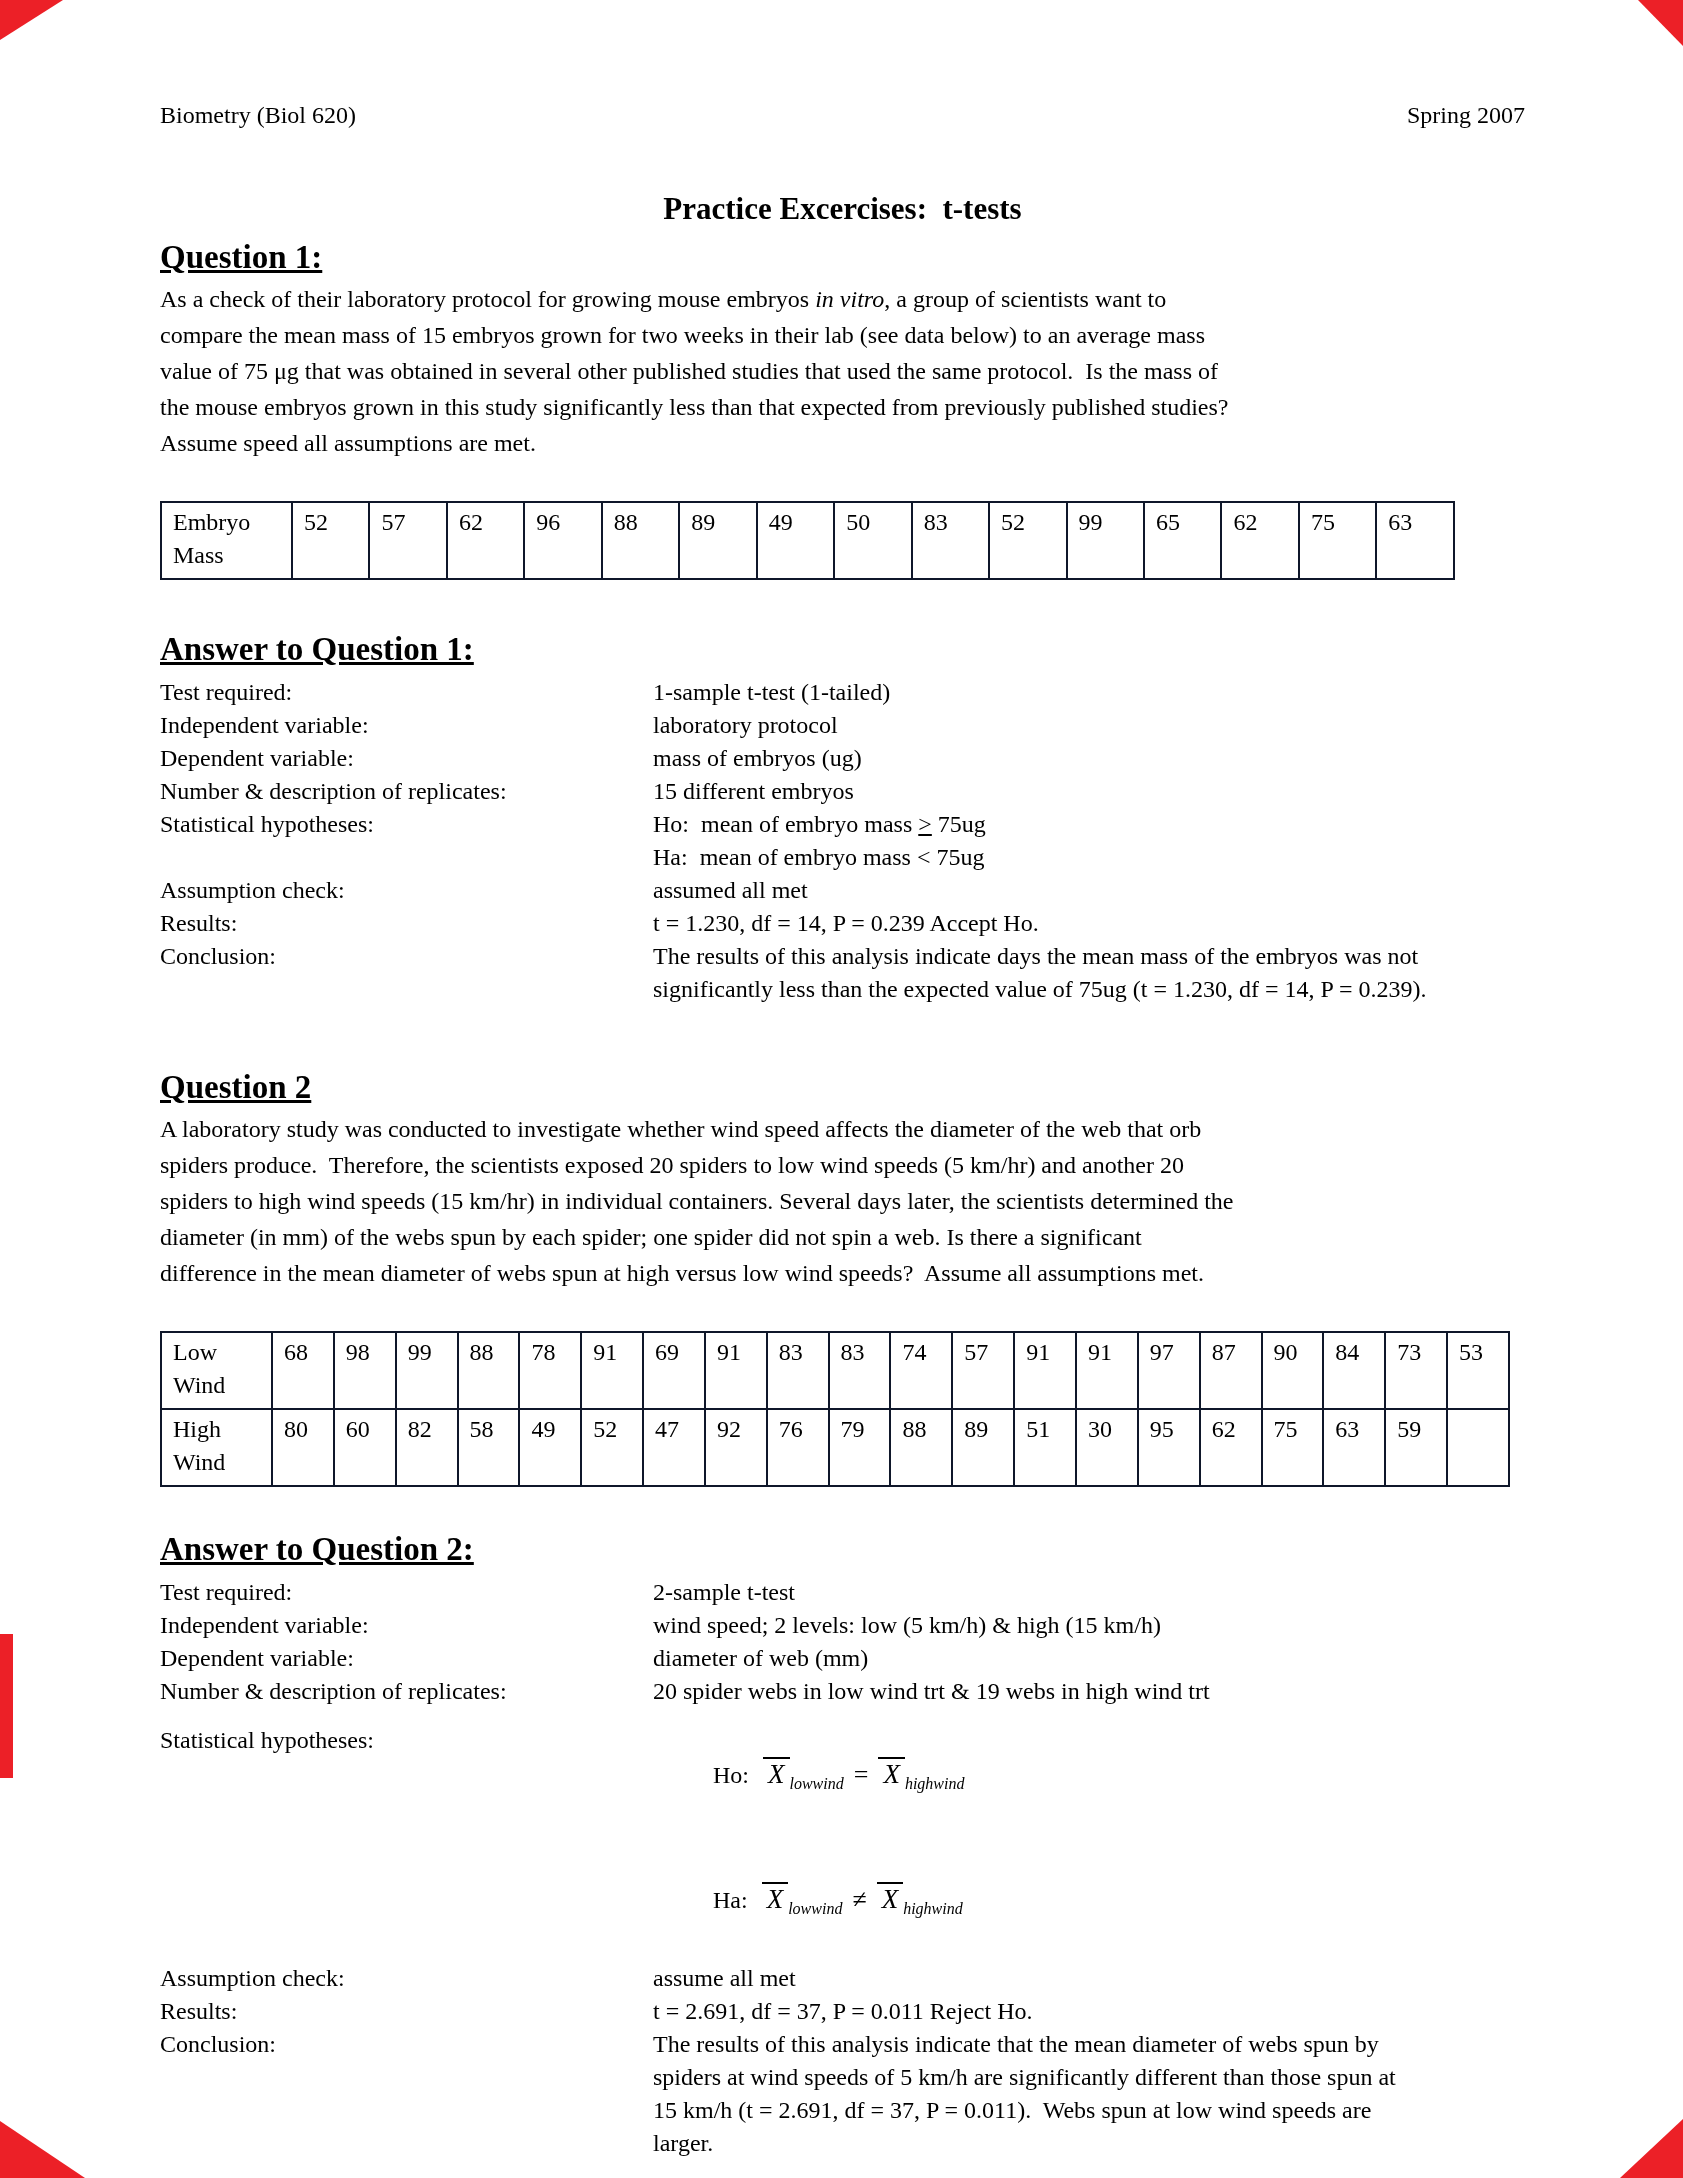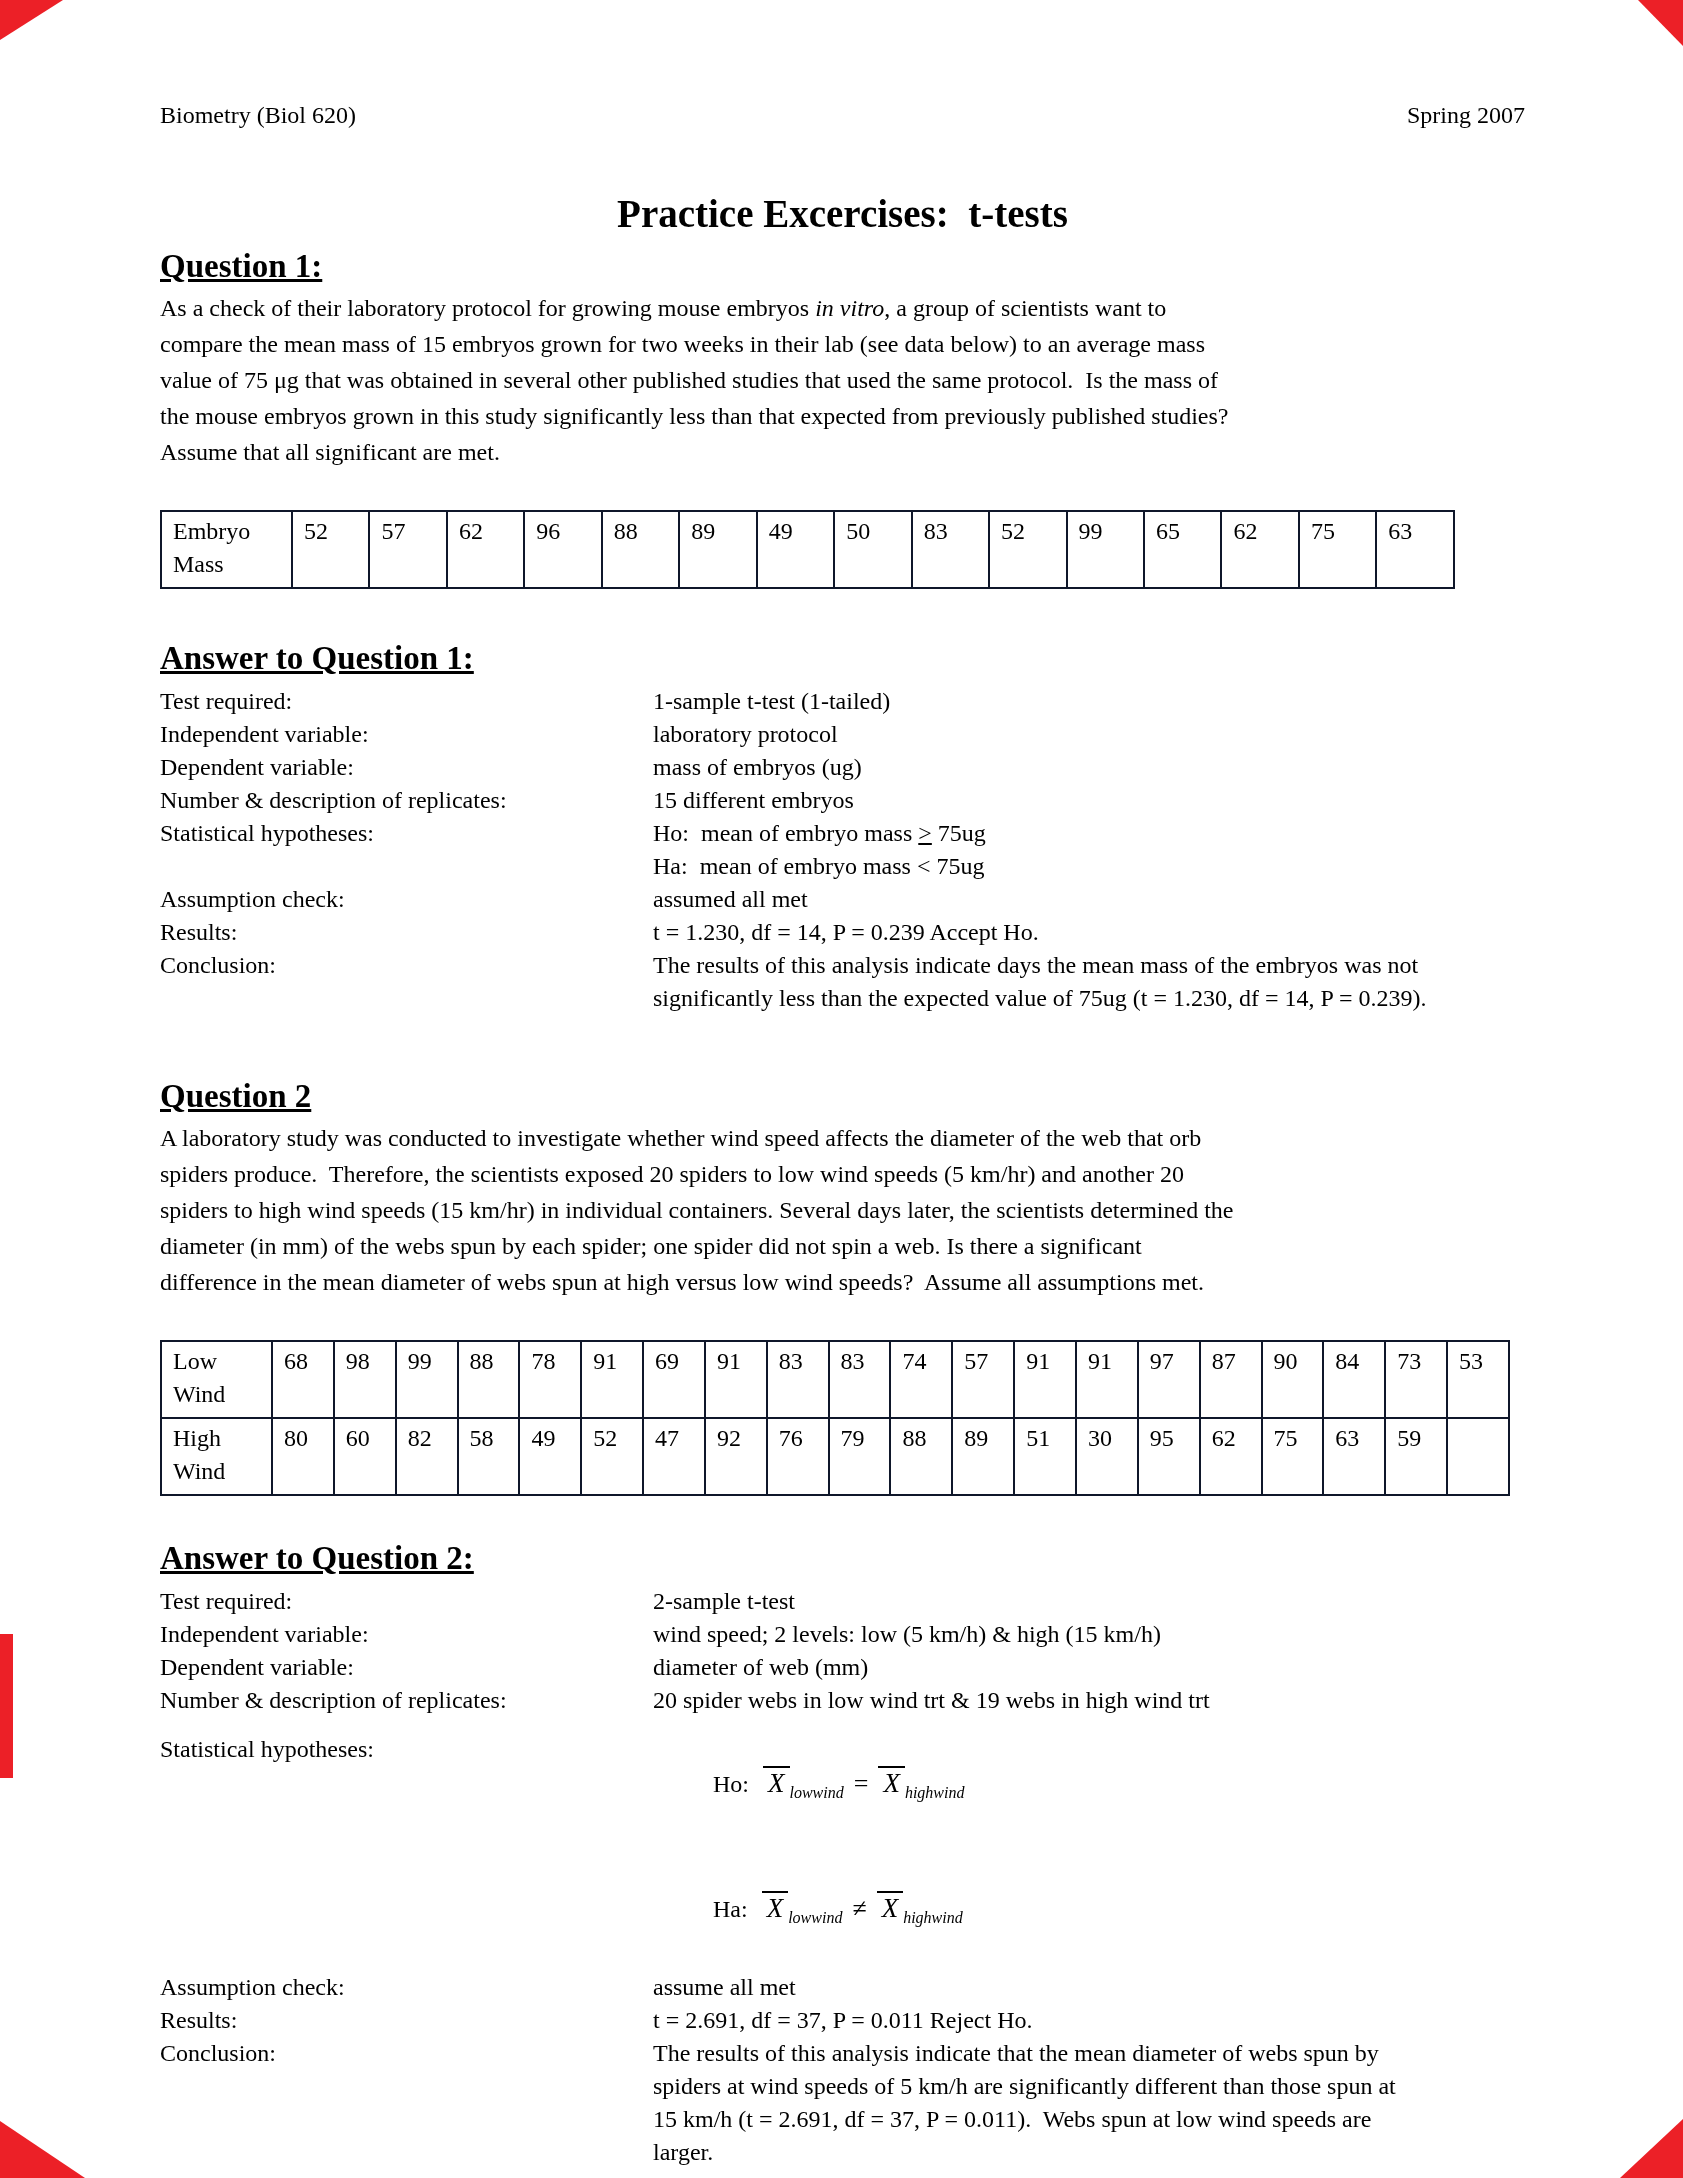--- a/index.html
+++ b/index.html
@@ -22,21 +22,21 @@
   .mark-bl { left: 0; bottom: 0; width: 85px; height: 57px; clip-path: polygon(0 0, 100% 100%, 0 100%); }
   .mark-br { right: 0; bottom: 0; width: 63px; height: 59px; clip-path: polygon(100% 0, 100% 100%, 0 100%); }
 
   .content { padding: 99px 158px 0 160px; }
 
   .header { display: flex; justify-content: space-between; line-height: 33px; }
 
   .title {
     text-align: center;
     font-weight: bold;
-    font-size: 39px;
+    font-size: 31px;
     margin-top: 59px;
     white-space: pre-wrap;
   }
 
   .section-heading {
     font-weight: bold;
     text-decoration: underline;
     font-size: 33px;
     white-space: pre-wrap;
   }
@@ -103,21 +103,21 @@
     <div class="title">Practice Excercises:  t-tests</div>
 
     <div class="section-heading qh1">Question 1:</div>
 
     <div class="para">
       <div class="pline"><span>As a check of their laboratory protocol for growing mouse embryos </span><span class="italic">in vitro</span><span>, a group of scientists want to</span></div>
       <div>
           <div class="para-line">compare the mean mass of 15 embryos grown for two weeks in their lab (see data below) to an average mass</div>
           <div class="para-line">value of 75 μg that was obtained in several other published studies that used the same protocol.  Is the mass of</div>
           <div class="para-line">the mouse embryos grown in this study significantly less than that expected from previously published studies?</div>
-          <div class="para-line">Assume that all significant are met.</div>
+          <div class="para-line">Assume speed all assumptions are met.</div>
         </div>
     </div>
 
     <table class="data-table t1">
       <tbody>
           <tr>
         <td class="lbl-cell">Embryo Mass</td>
       <td>52</td>
             <td>57</td>
             <td>62</td>

